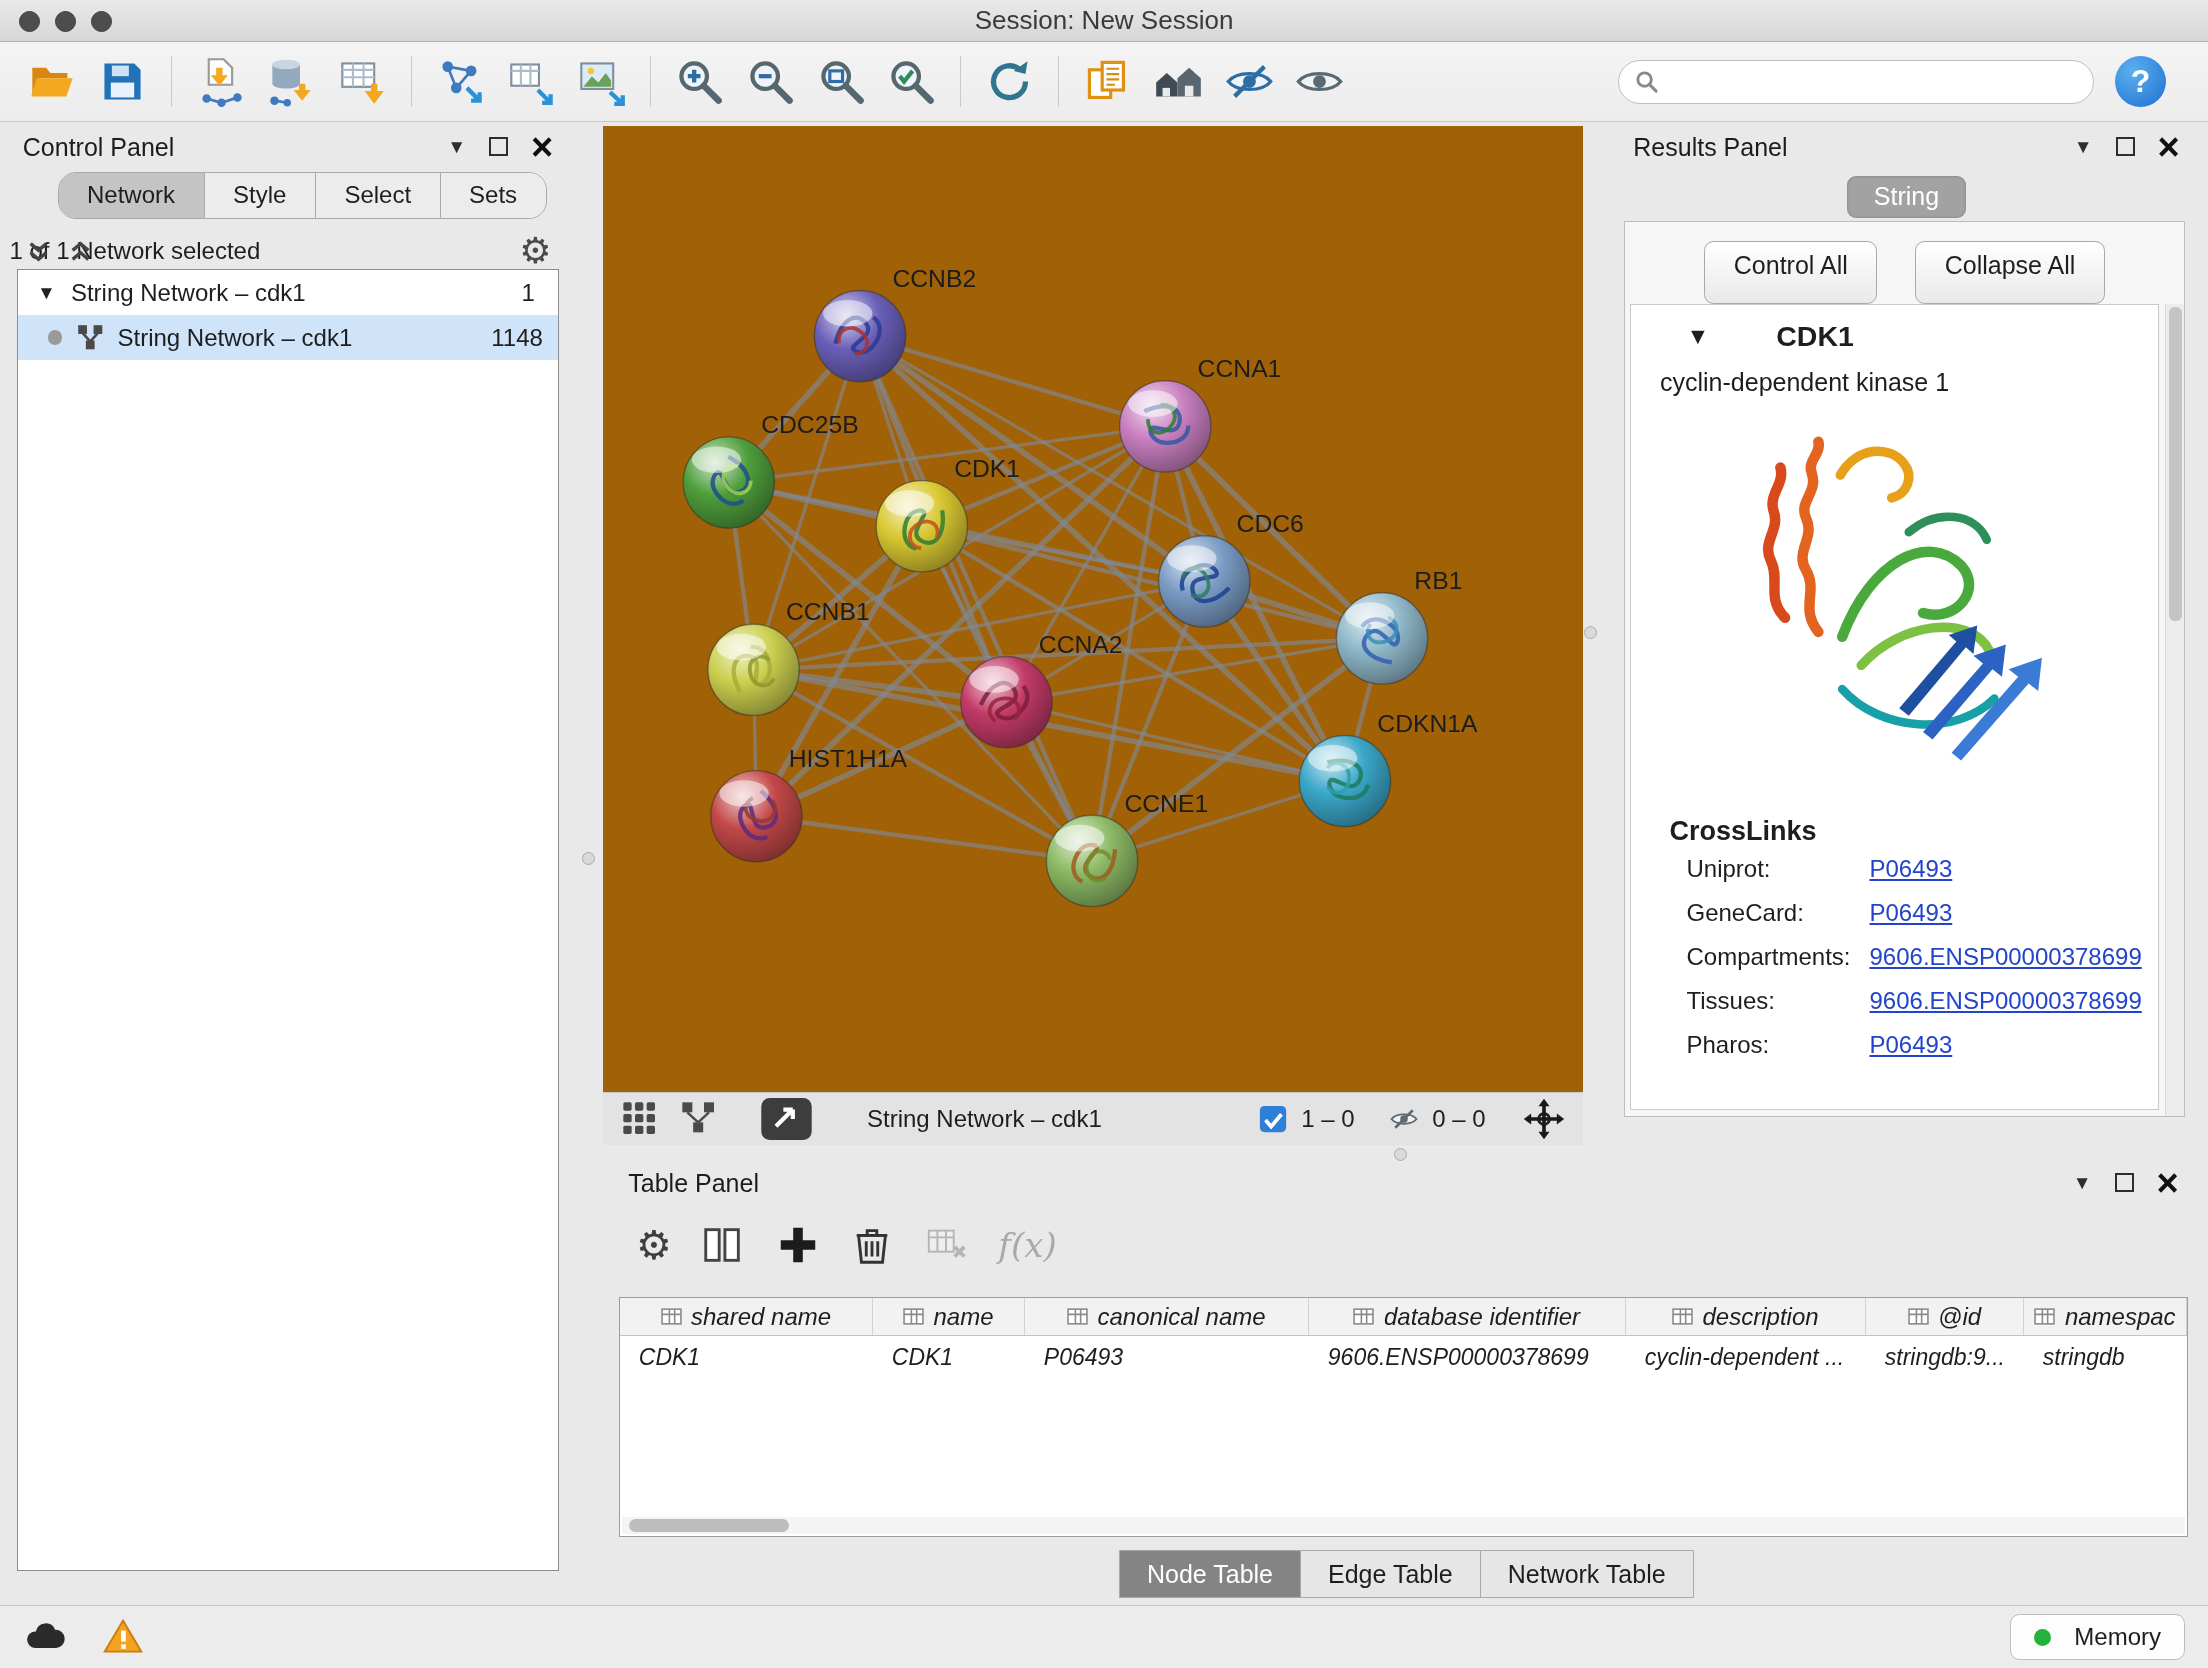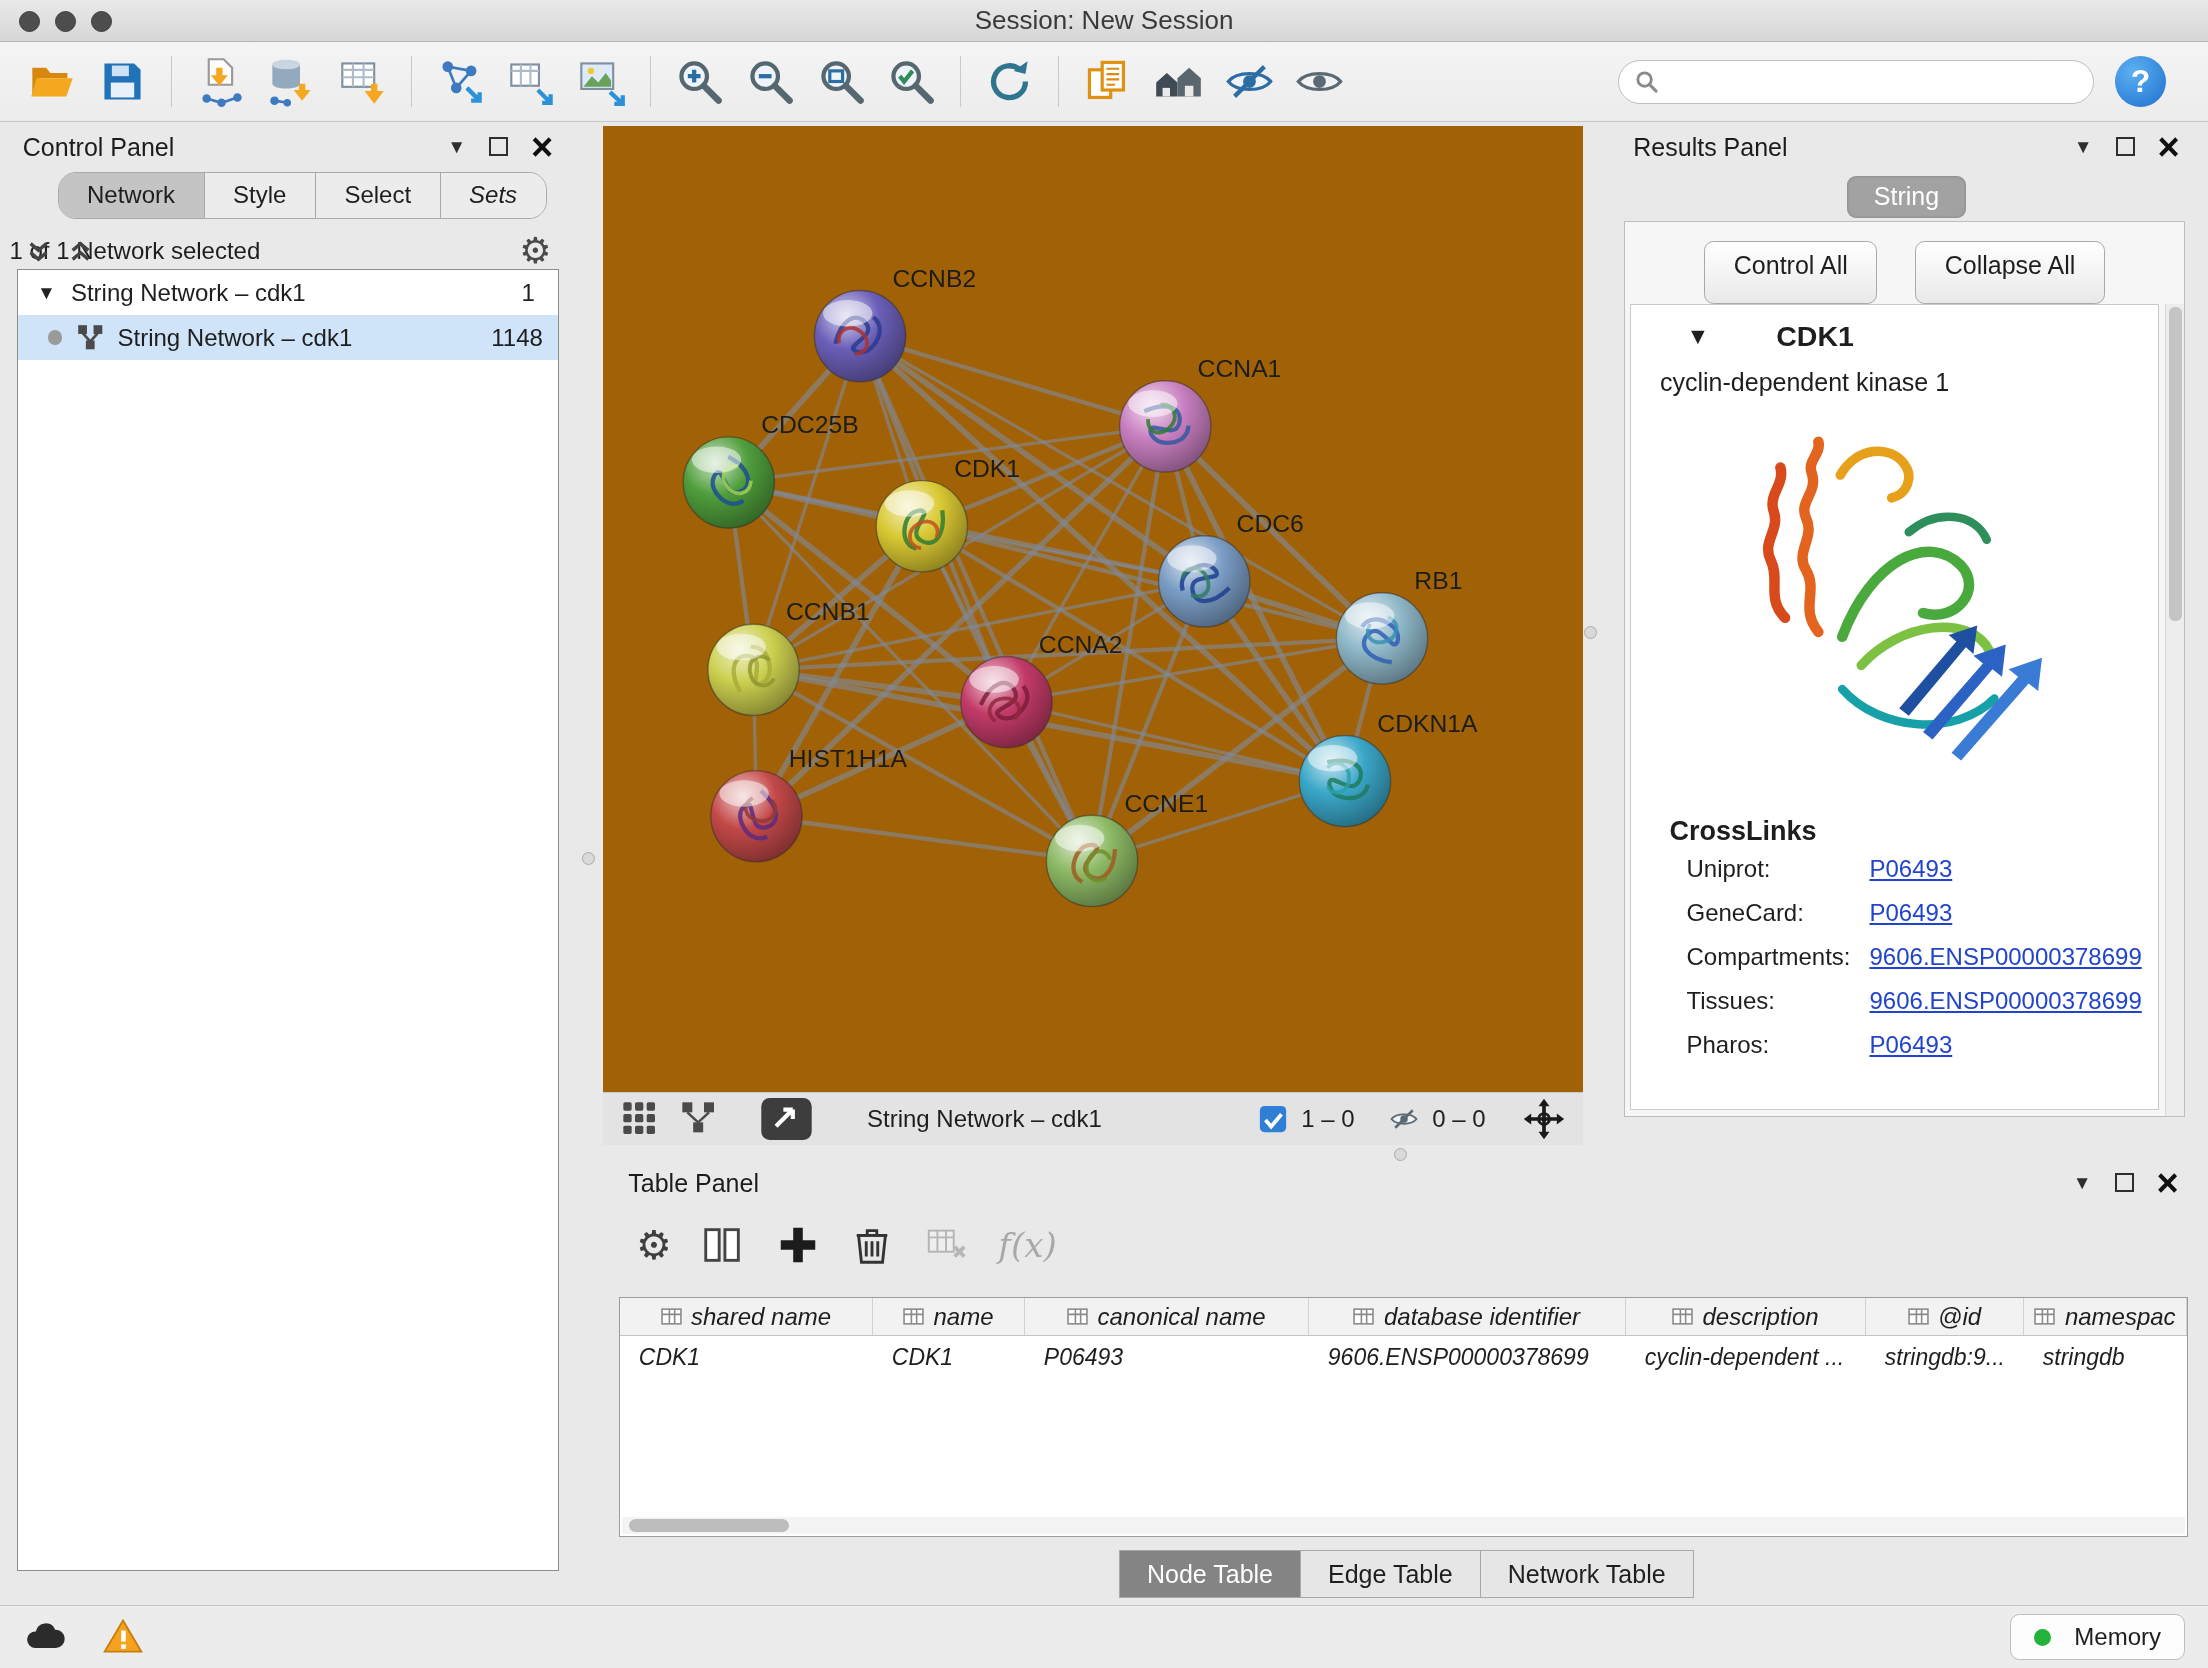--- a/index.html
+++ b/index.html
@@ -37,21 +37,21 @@
   .pctrl { margin-left:auto; display:flex; align-items:center; gap:23px; }
   .pc-collapse { font-size:19px; color:#2e2e2e; }
   .pc-float { width:19px; height:19px; border:2.9px solid #2e2e2e; }
   .pc-close { font-size:38px; font-weight:700; line-height:.8; color:#101010; }
 
   
   #control-panel { position:absolute; left:9.5px; top:126px; width:557px; height:1451px; }
   .cp-tabs { display:inline-flex; margin:3.8px 0 0 48px; border:1px solid #a9a9a9; border-radius:18px;
     overflow:hidden; background:#e3e3e3; }
   .cp-tab { padding:8.6px 28.5px; font-size:24px; border-right:1px solid #a9a9a9; background:#ececec; }
-  .cp-tab:last-child { border-right:none;font-style:italic; }
+  .cp-tab:last-child { border-right:none; }
   .cp-tab.sel { background:#c4c4c4; }
   .cp-status { position:relative; height:49px; margin-top:7.6px; display:flex; align-items:center; padding:0 15px; }
   .cp-status .chev { display:flex; gap:15px; z-index:1; }
   .cp-status .chev svg { width:27px; height:27px; }
   .cp-status .txt { position:absolute; left:0; right:0; font-size:24px; }
   .cp-gear { margin-left:auto; font-size:36px; color:#4a4a4a; z-index:1; line-height:1; }
   .cp-tree { position:absolute; left:7.6px; right:7.6px; top:143px; bottom:5.7px; background:#fff; border:1px solid #8d8d8d; }
   .trow { height:45px; display:flex; align-items:center; font-size:24px; }
   .trow .exp { margin:0 15px 0 19px; font-size:19px; color:#222; }
   .trow .cnt { margin-left:auto; margin-right:23px; }

